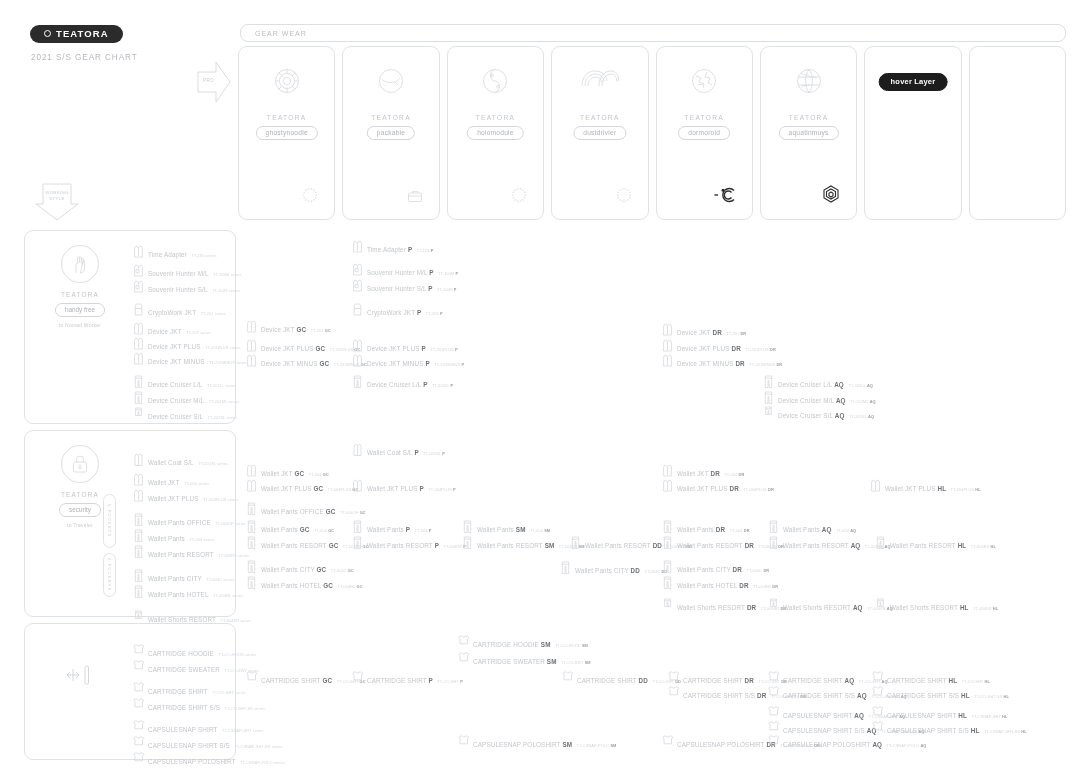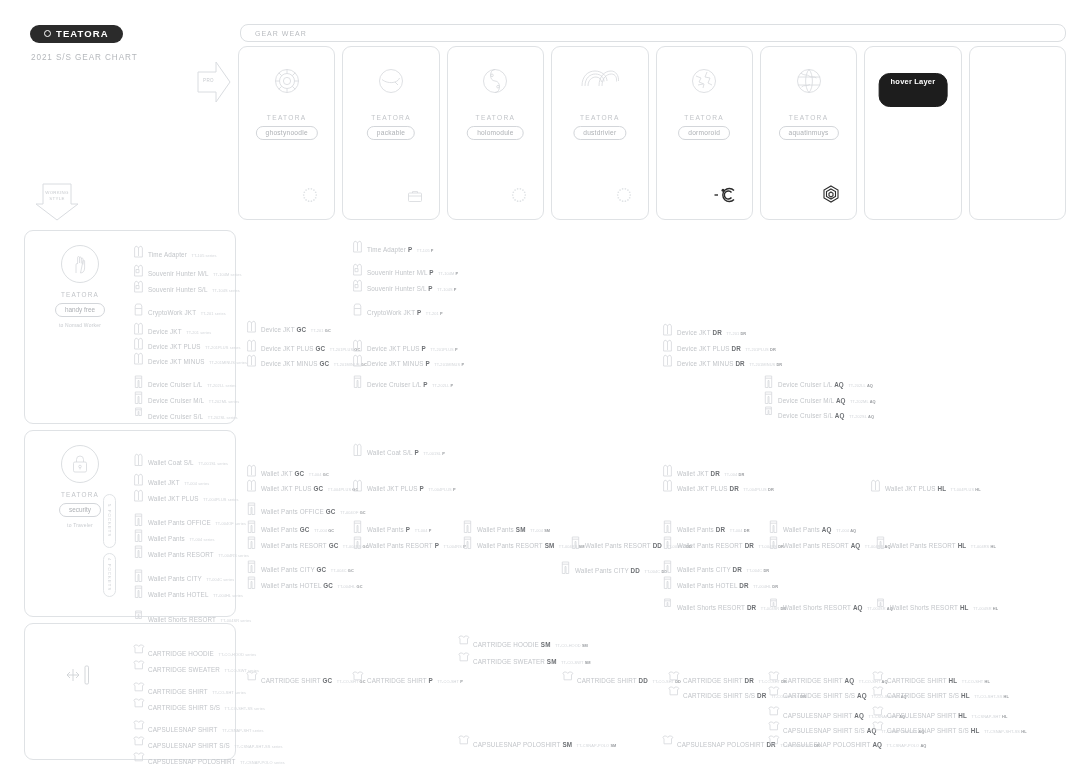--- a/index.html
+++ b/index.html
@@ -76,21 +76,21 @@
     position:absolute;left:50%;top:79px;transform:translateX(-50%);
     border:1px solid #d3d6da;border-radius:11px;
     padding:2px 9px 3px 9px;
     font-size:6.6px;letter-spacing:.25px;color:#aeb1b5;white-space:nowrap;
   }
   .card .bot-icon{
     position:absolute;right:16px;bottom:12px;
   }
   .card.dark-pill .name-pill{
     background:#1d1d1d;color:#fff;border-color:#1d1d1d;
-    top:26px;font-size:7.5px;letter-spacing:.2px;padding:3px 11px 20px 11px;
+    top:26px;font-size:7.5px;letter-spacing:.2px;padding:3px 11px 4px 11px;
     font-weight:600;
   }
 
   
   .panel{
     position:absolute;border:1px solid #dfe2e5;border-radius:9px;background:#fff;
   }
   #panel-handyfree{left:24px;top:230px;width:210px;height:192px;}
   #panel-security{left:24px;top:430px;width:210px;height:185px;}
   #panel-cartridge{left:24px;top:623px;width:210px;height:135px;}

